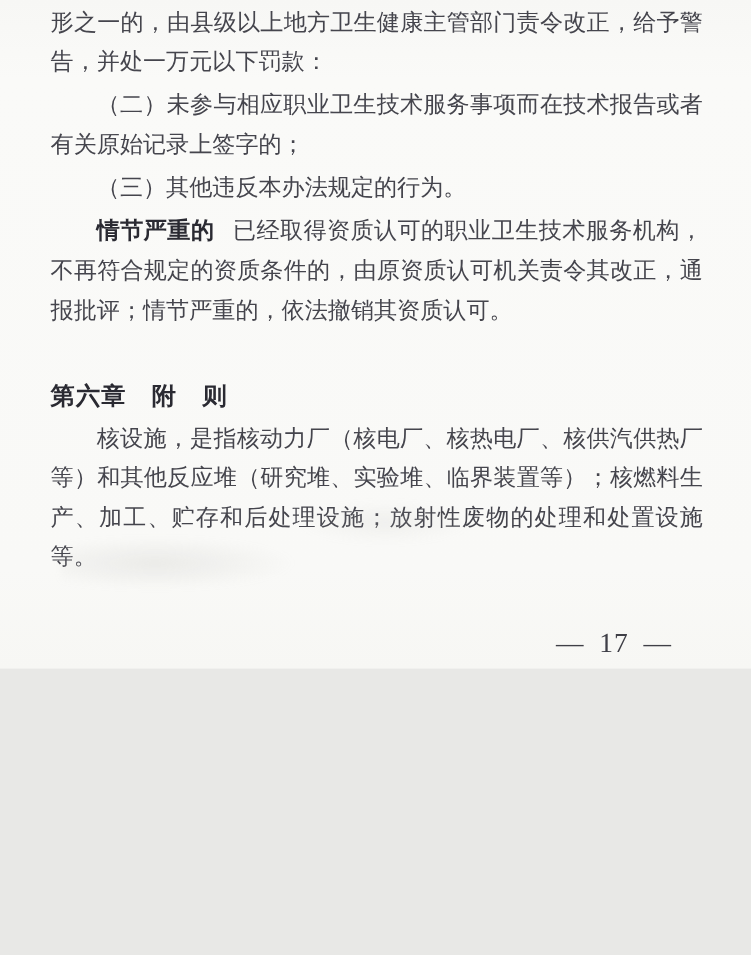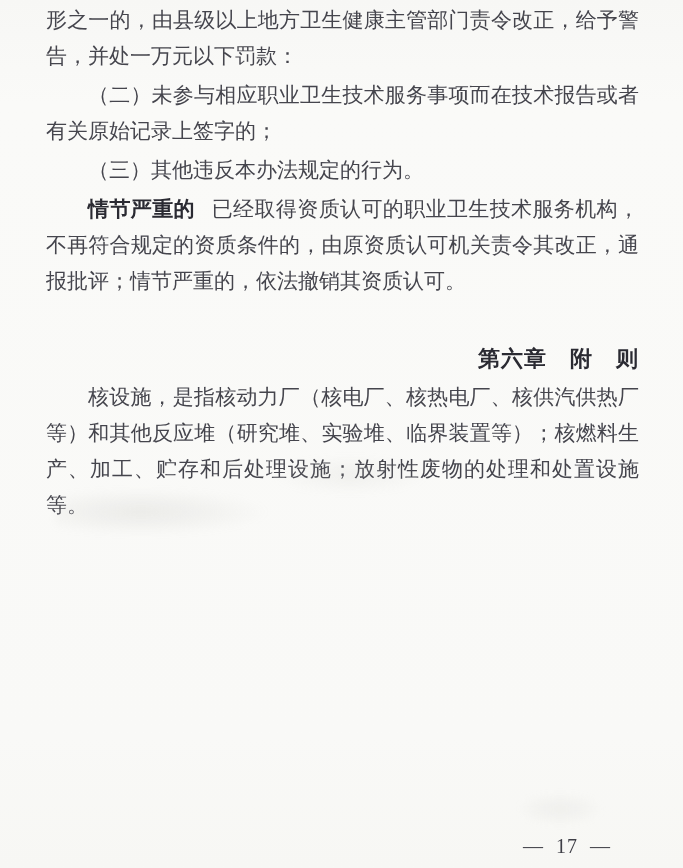--- a/index.html
+++ b/index.html
@@ -3,21 +3,21 @@
 <meta charset="utf-8">
 <style>
   html, body {
     margin: 0;
     padding: 0;
     background: #e8e8e6;
   }
   .page {
     position: relative;
     width: 683px;
-    height: 868px;
+    height: 608px;
     margin: 0 auto;
     background: linear-gradient(180deg, #f7f7f5 0%, #fafaf8 12%, #f9f9f7 85%, #f7f7f4 100%);
     overflow: hidden;
     font-family: "Liberation Serif", "DejaVu Serif", serif;
     color: #45454d;
   }
   .content {
     padding: 2px 44px 0 46px;
   }
   .para {
@@ -37,31 +37,31 @@
     color: #2a2a32;
     margin-right: 0.8em;
   }
   .article-48 {
     margin-bottom: 9px;
   }
   .chapter {
     margin: 42px 0 2px 0;
     font-size: 22px;
     line-height: 36px;
-    text-align: right;
+    text-align: left;
     font-weight: 700;
     font-family: "Liberation Sans", "DejaVu Sans", sans-serif;
     color: #2a2a32;
     letter-spacing: 1px;
   }
   .page-number {
     position: absolute;
     right: 72px;
     bottom: 9px;
-    font-size: 20px;
+    font-size: 25px;
     line-height: 26px;
     color: #3f3f47;
     letter-spacing: 1px;
     word-spacing: 6px;
     font-family: "Liberation Serif", "DejaVu Serif", serif;
   }
   
   .ghost {
     position: absolute;
     pointer-events: none;

